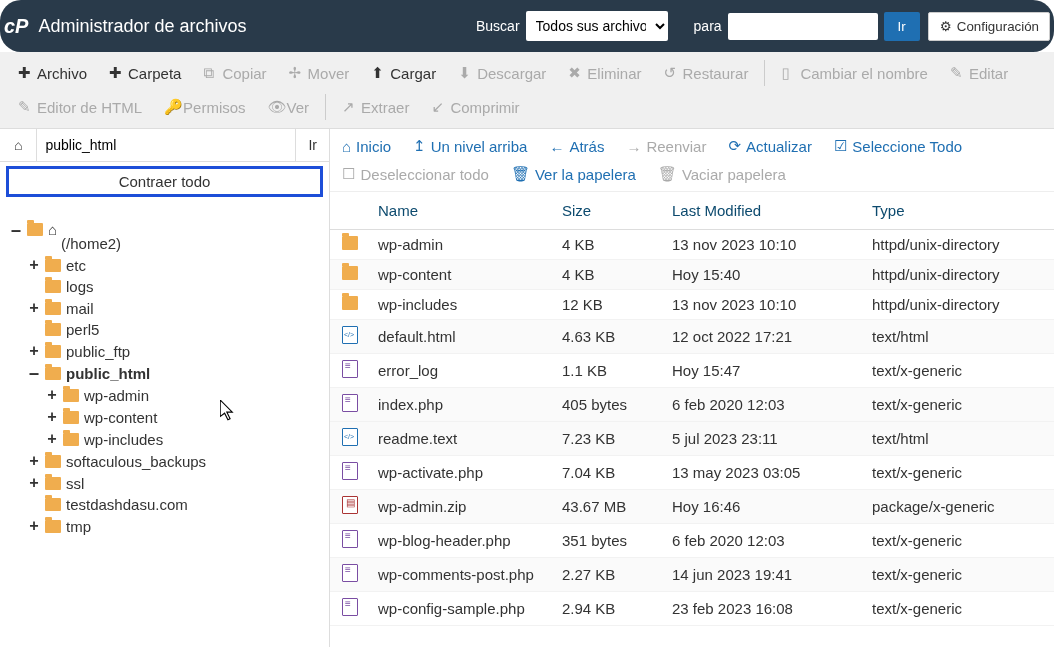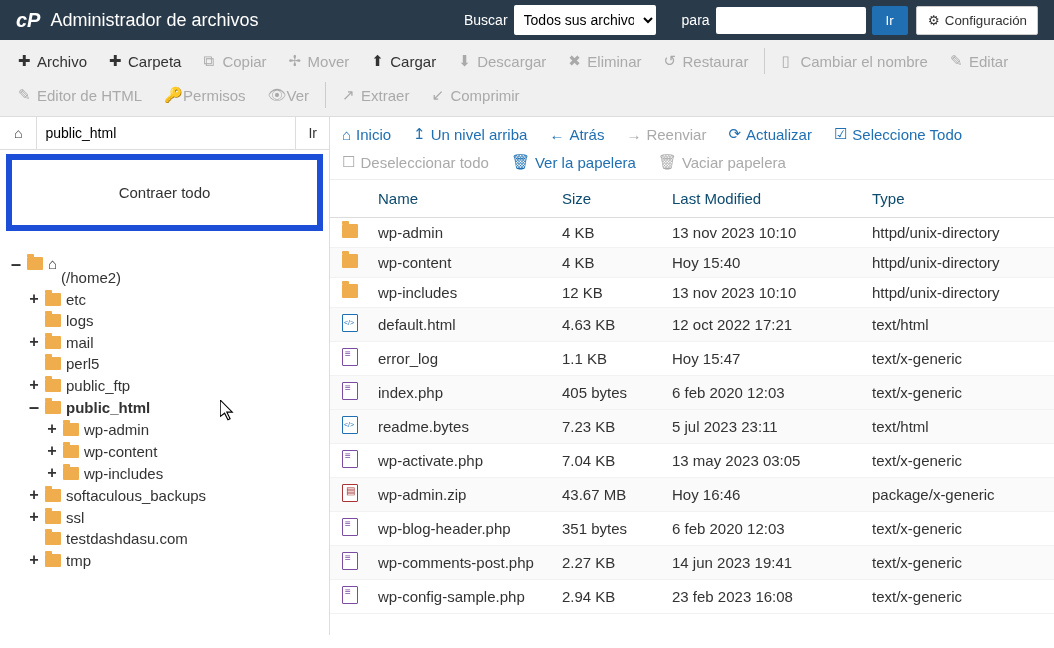--- a/index.html
+++ b/index.html
@@ -1,39 +1,39 @@
 <!DOCTYPE html>
 <html><head>
 <meta charset="utf-8">
 <style>
 * { margin: 0; padding: 0; box-sizing: border-box; font-family: -apple-system, BlinkMacSystemFont, "Segoe UI", Arial, sans-serif; }
 body { background: #fff; font-size: 14px; color: #333; overflow: hidden; width: 1054px; height: 648px; }
 
-.header { background: #293a4a; color: #fff; height: 40px; display: flex; align-items: center; padding: 0 16px; }
+.header { background: #293a4a; color: #fff; height: 52px; display: flex; align-items: center; padding: 0 4px; border-radius: 21px; }
 .header .logo { font-size: 20px; font-weight: bold; margin-right: 10px; font-style: italic; }
 .header .title { font-size: 18px; font-weight: 500; flex: 1; }
 .header .search-label { margin-right: 6px; font-size: 14px; font-weight: 500; margin-left: 20px; }
 .header select { padding: 6px; border: none; border-radius: 2px; background: #fff; font-size: 14px; margin-right: 6px; width: 142px; }
 .header input[type=text] { padding: 6px; border: none; border-radius: 2px; width: 150px; margin-right: 6px; }
 .header .btn-go { background: #1f6fb2; color: #fff; border: none; padding: 7px 14px; border-radius: 2px; cursor: pointer; margin-right: 8px; }
 .header .btn-settings { background: #fff; color: #333; border: 1px solid #ccc; padding: 6px 10px; border-radius: 2px; cursor: pointer; display: flex; align-items: center; gap: 4px; }
 
 .toolbar { background: #f0f0f0; border-bottom: 1px solid #ddd; padding: 6px 8px; display: flex; flex-wrap: wrap; gap: 2px; align-items: center; }
 .toolbar .tb-btn { padding: 6px 10px; cursor: pointer; display: inline-flex; align-items: center; gap: 5px; border-radius: 2px; font-size: 15px; }
 .toolbar .tb-btn.disabled { color: #aaa; cursor: default; }
 .toolbar .divider { width: 1px; height: 26px; background: #ccc; margin: 0 4px; }
 
 .main { display: flex; height: calc(648px - 52px - 78px); }
 
 .sidebar { width: 330px; border-right: 1px solid #ddd; display: flex; flex-direction: column; }
 .location-bar { display: flex; border-bottom: 1px solid #ddd; }
 .location-bar .home-btn { padding: 8px 14px; border-right: 1px solid #ddd; cursor: pointer; }
 .location-bar input { flex: 1; border: none; padding: 8px; font-size: 14px; outline: none; }
 .location-bar .go-btn { padding: 8px 12px; border-left: 1px solid #ddd; cursor: pointer; background: #fff; }
-.collapse-btn { padding: 24px; text-align: center; cursor: pointer; border: 6px solid #1d4ed8; margin: 4px 6px 8px 6px; font-size: 15px; }
+.collapse-btn { padding: 4px; text-align: center; cursor: pointer; border: 3px solid #1d4ed8; margin: 4px 6px 8px 6px; font-size: 15px; }
 
 .tree { overflow: auto; flex: 1; padding: 0 0 0 10px; }
 .tree-node { display: flex; align-items: center; padding: 2px 0; font-size: 15px; cursor: pointer; white-space: nowrap; }
 .tree-node .toggle { width: 12px; text-align: center; color: #333; font-family: monospace; font-weight: bold; }
 .tree-children { padding-left: 18px; }
 .folder-icon { width: 16px; height: 13px; background: #f0ad4e; border-radius: 1px; margin: 0 5px; position: relative; }
 .folder-icon.open { background: #f0ad4e; }
 .folder-icon::before { content: ''; position: absolute; width: 7px; height: 3px; background: #f0ad4e; top: -3px; left: 0; border-radius: 1px 1px 0 0; }
 .tree-node.bold { font-weight: 700; }
 
@@ -333,21 +333,21 @@
             </tr>
             <tr class="striped">
               <td class="icon-cell"><span class="file-icon doc purple"></span></td>
               <td>index.php</td>
               <td>405 bytes</td>
               <td>6 feb 2020 12:03</td>
               <td>text/x-generic</td>
             </tr>
             <tr class="striped">
               <td class="icon-cell"><span class="file-icon doc blue"></span></td>
-              <td>readme.bytes</td>
+              <td>readme.text</td>
               <td>7.23 KB</td>
               <td>5 jul 2023 23:11</td>
               <td>text/html</td>
             </tr>
             <tr>
               <td class="icon-cell"><span class="file-icon doc purple"></span></td>
               <td>wp-activate.php</td>
               <td>7.04 KB</td>
               <td>13 may 2023 03:05</td>
               <td>text/x-generic</td>

